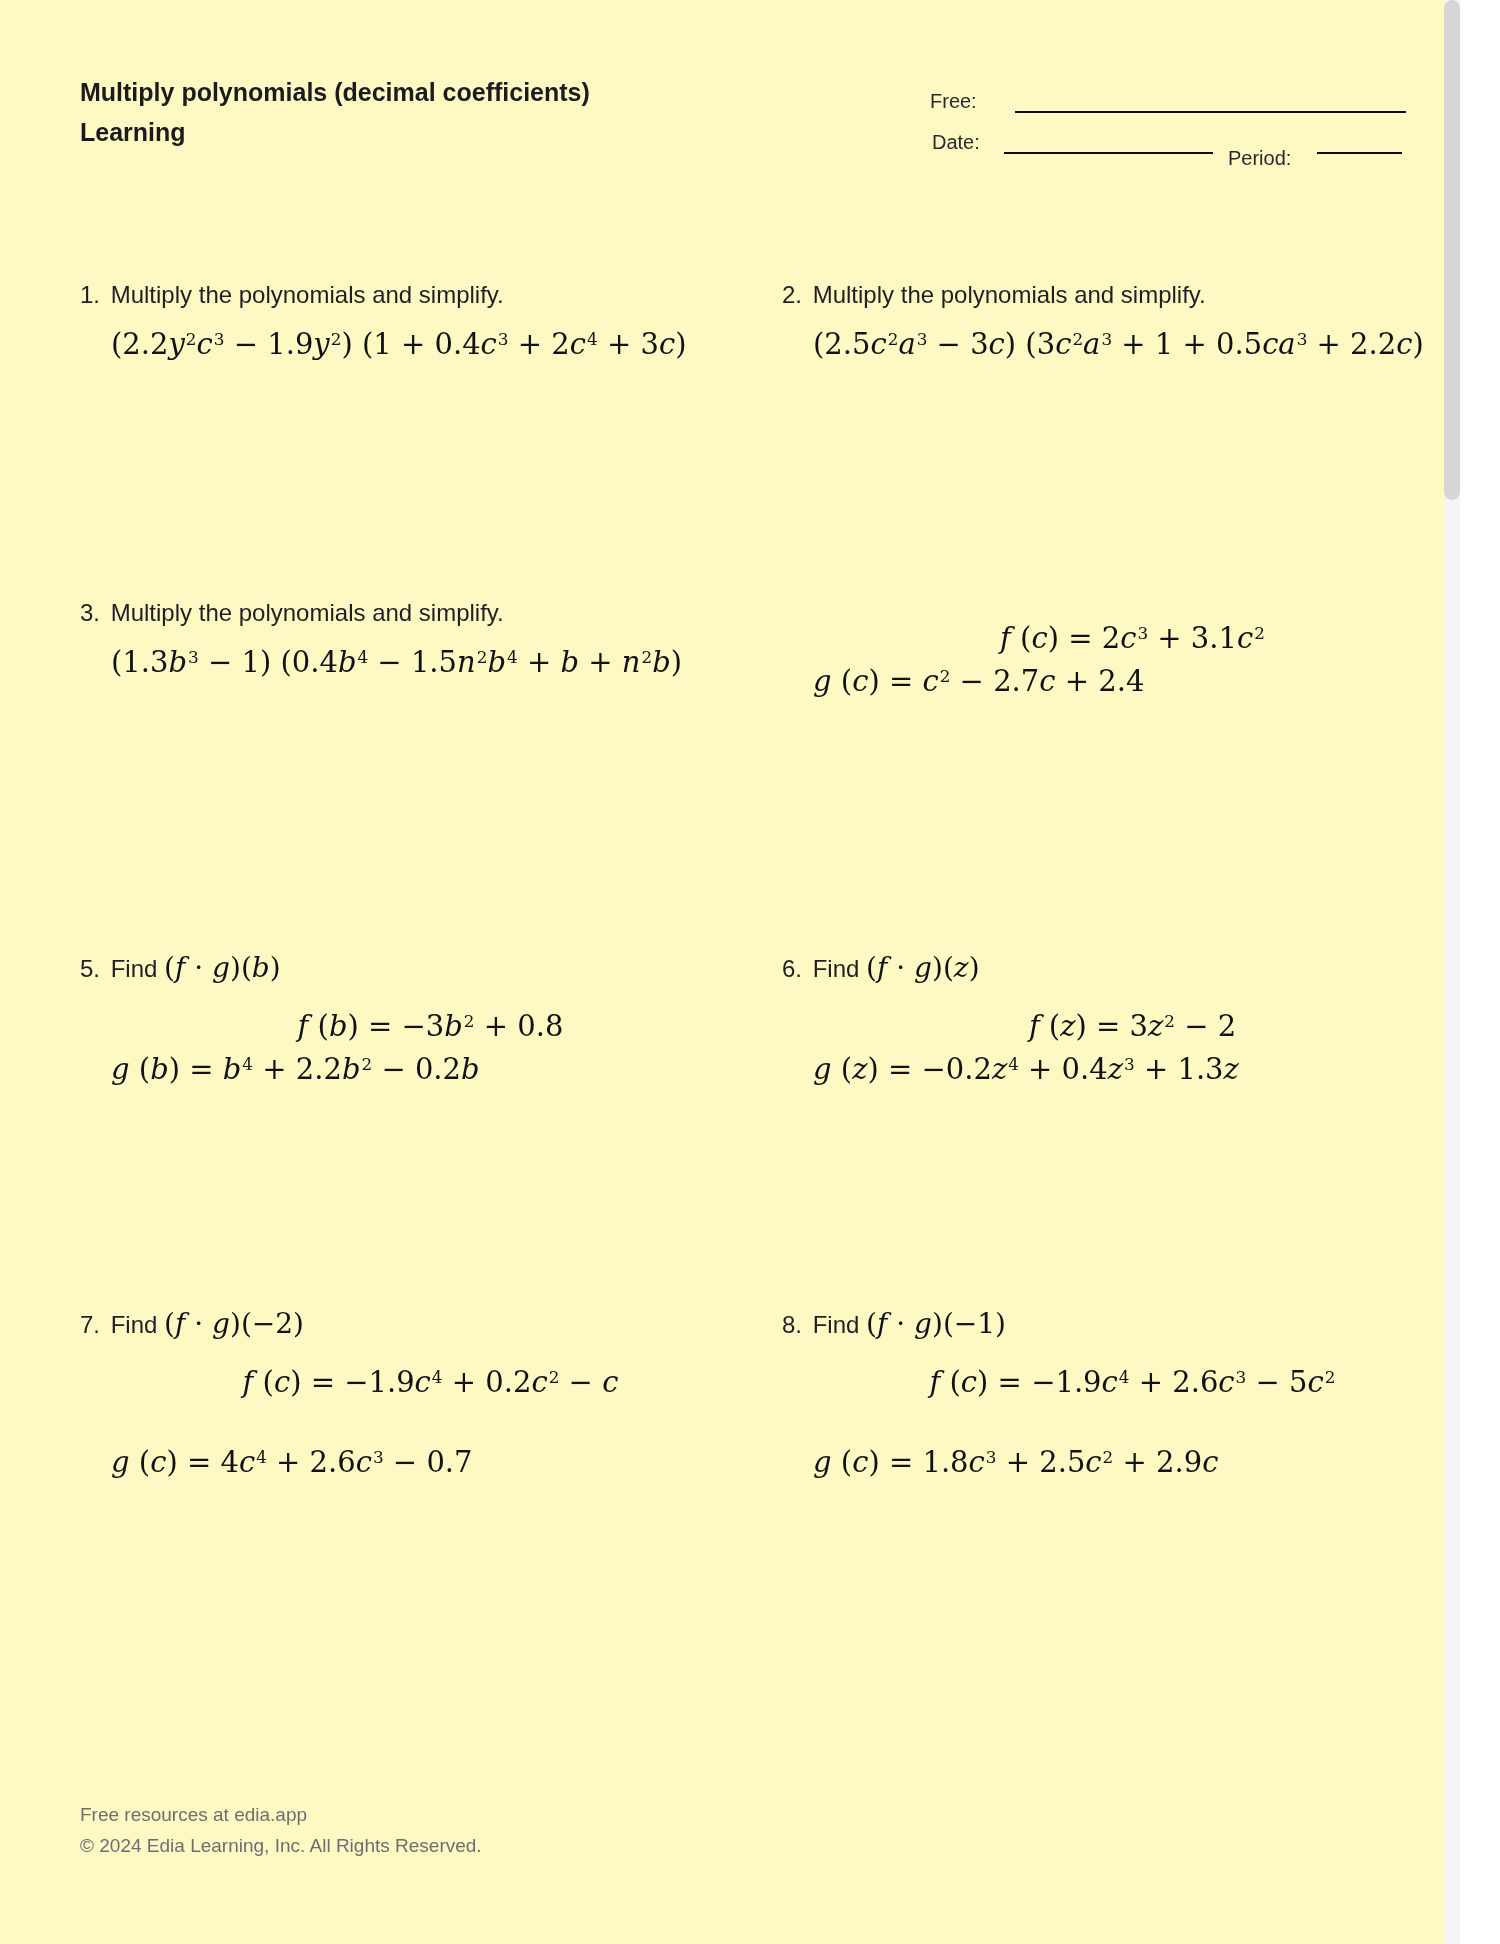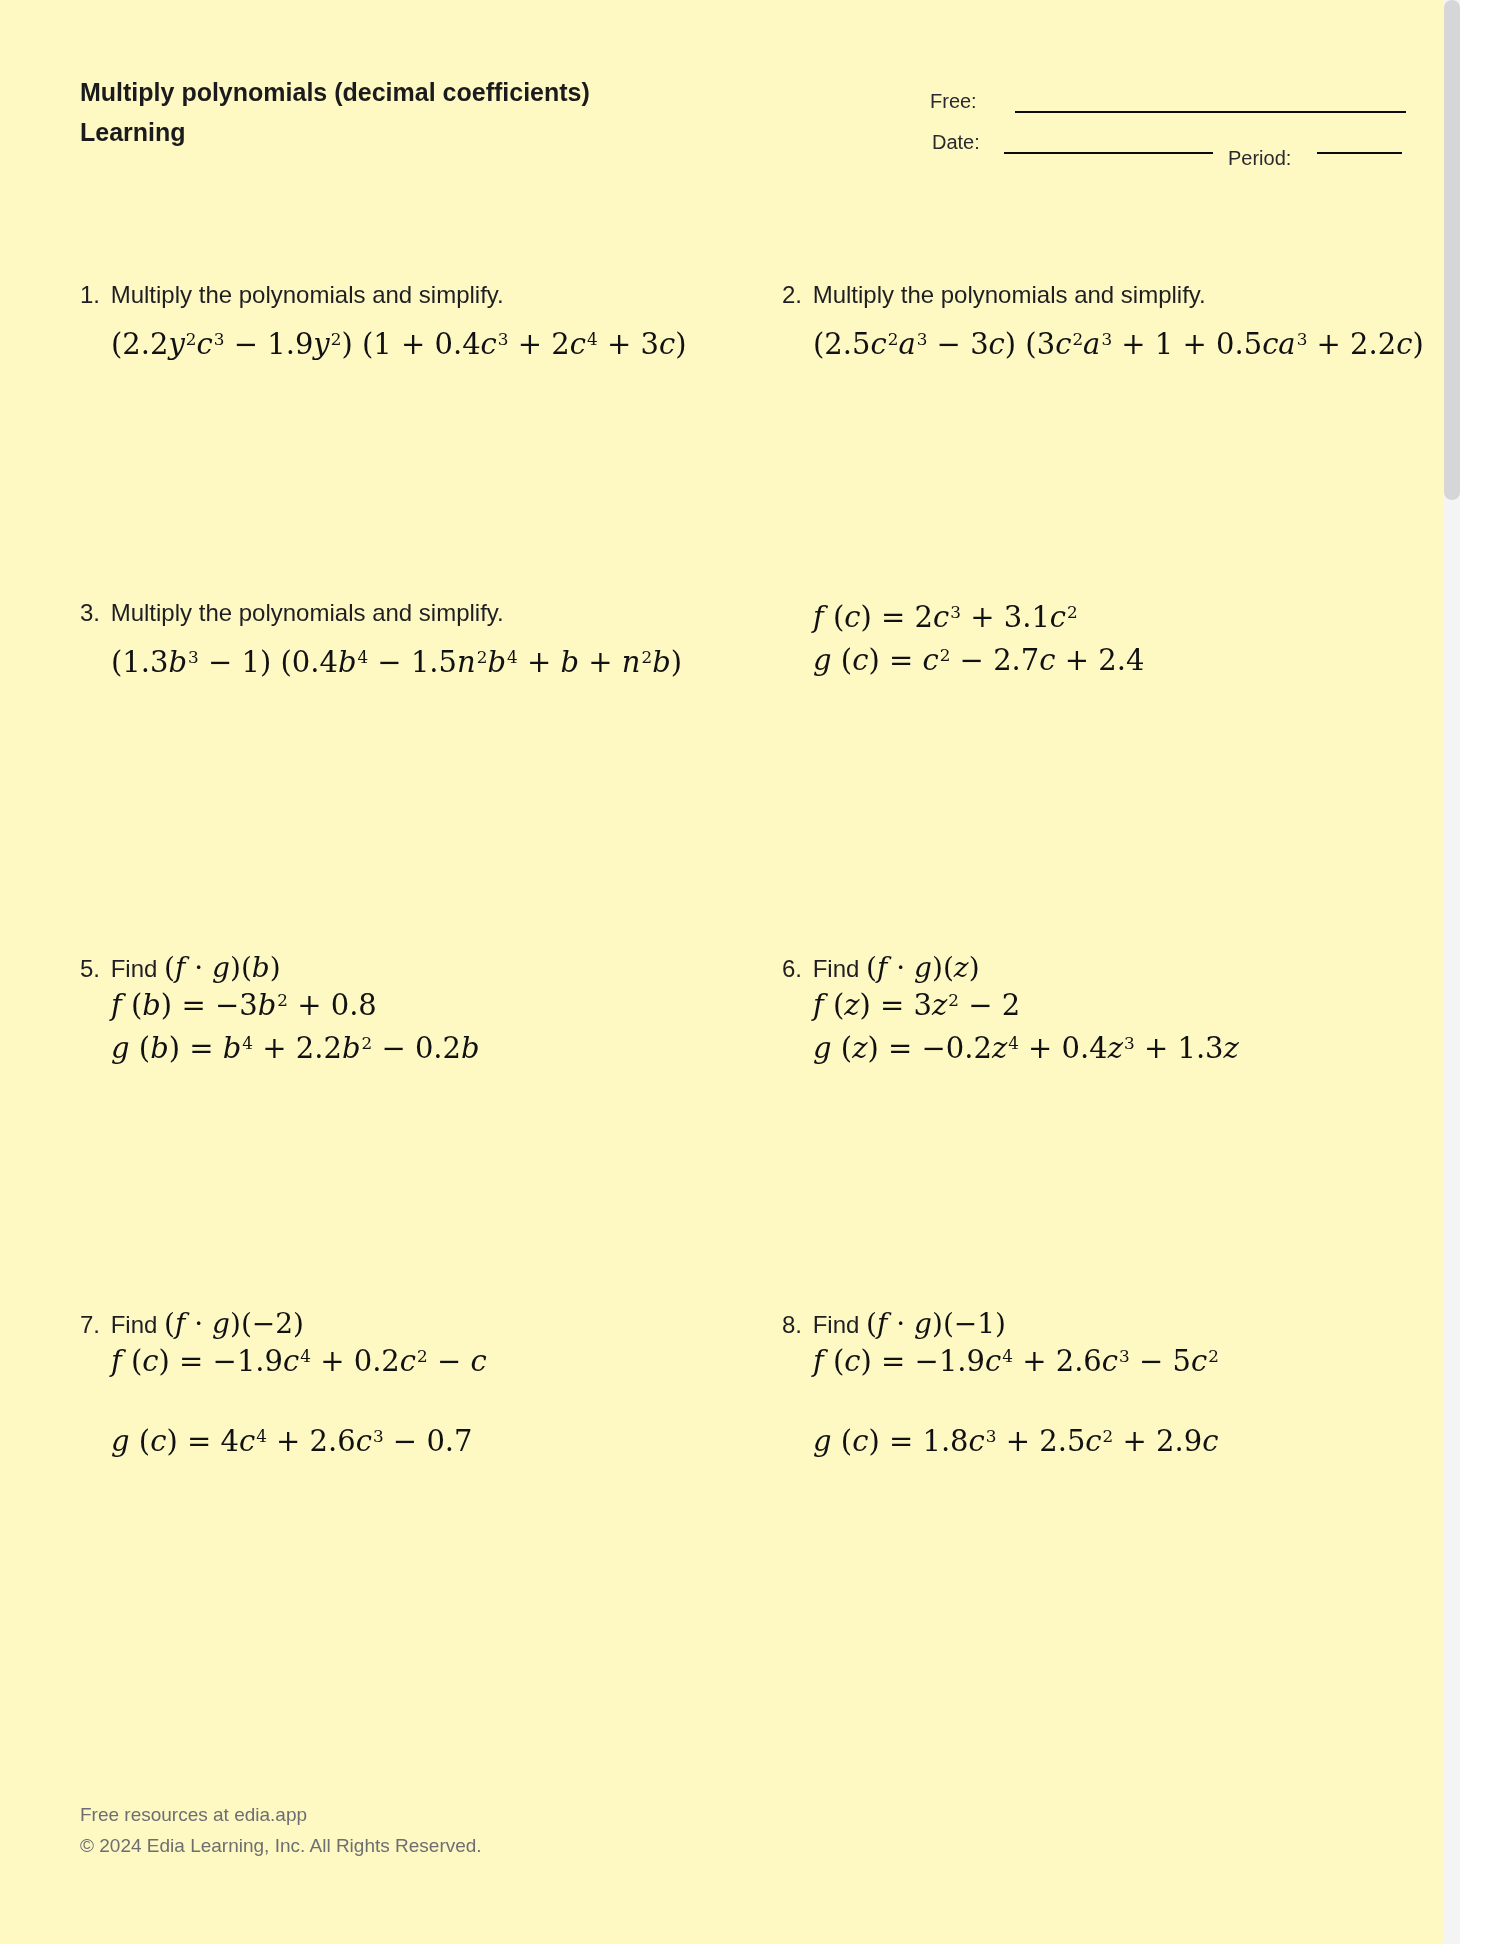--- a/index.html
+++ b/index.html
@@ -13,21 +13,21 @@
   .field-line{position:absolute;border-top:2px solid #0c0c0d;height:0;}
 
   
   .problem{position:absolute;width:670px;}
   .prompt{font-size:24px;line-height:31px;color:#1f1f23;}
   .prompt .pnum{margin-right:4px;}
   .math{font-family:"DejaVu Serif",serif;color:#111113;}
   .prompt .math{font-size:28px;line-height:31px;}
   .expr{font-size:29px;line-height:43px;padding-left:31px;white-space:nowrap;}
   .expr.m1{margin-top:13px;}
-  .expr.m2{}
+  .expr.m2{margin-top:21px;text-align:center;}
   .expr.m3{margin-top:0;}
   .expr.m4{margin-top:37px;}
   .math i{font-style:italic;}
   .math sup{font-size:0.58em;position:relative;top:-0.55em;vertical-align:baseline;line-height:0;margin-left:1px;}
 
   
   .footer{position:absolute;left:80px;top:1799px;font-size:19px;line-height:31px;color:#6e6e71;}
 
   
   .scroll-track{position:absolute;right:0;top:0;width:16px;height:1944px;background:#f4f4f5;}

